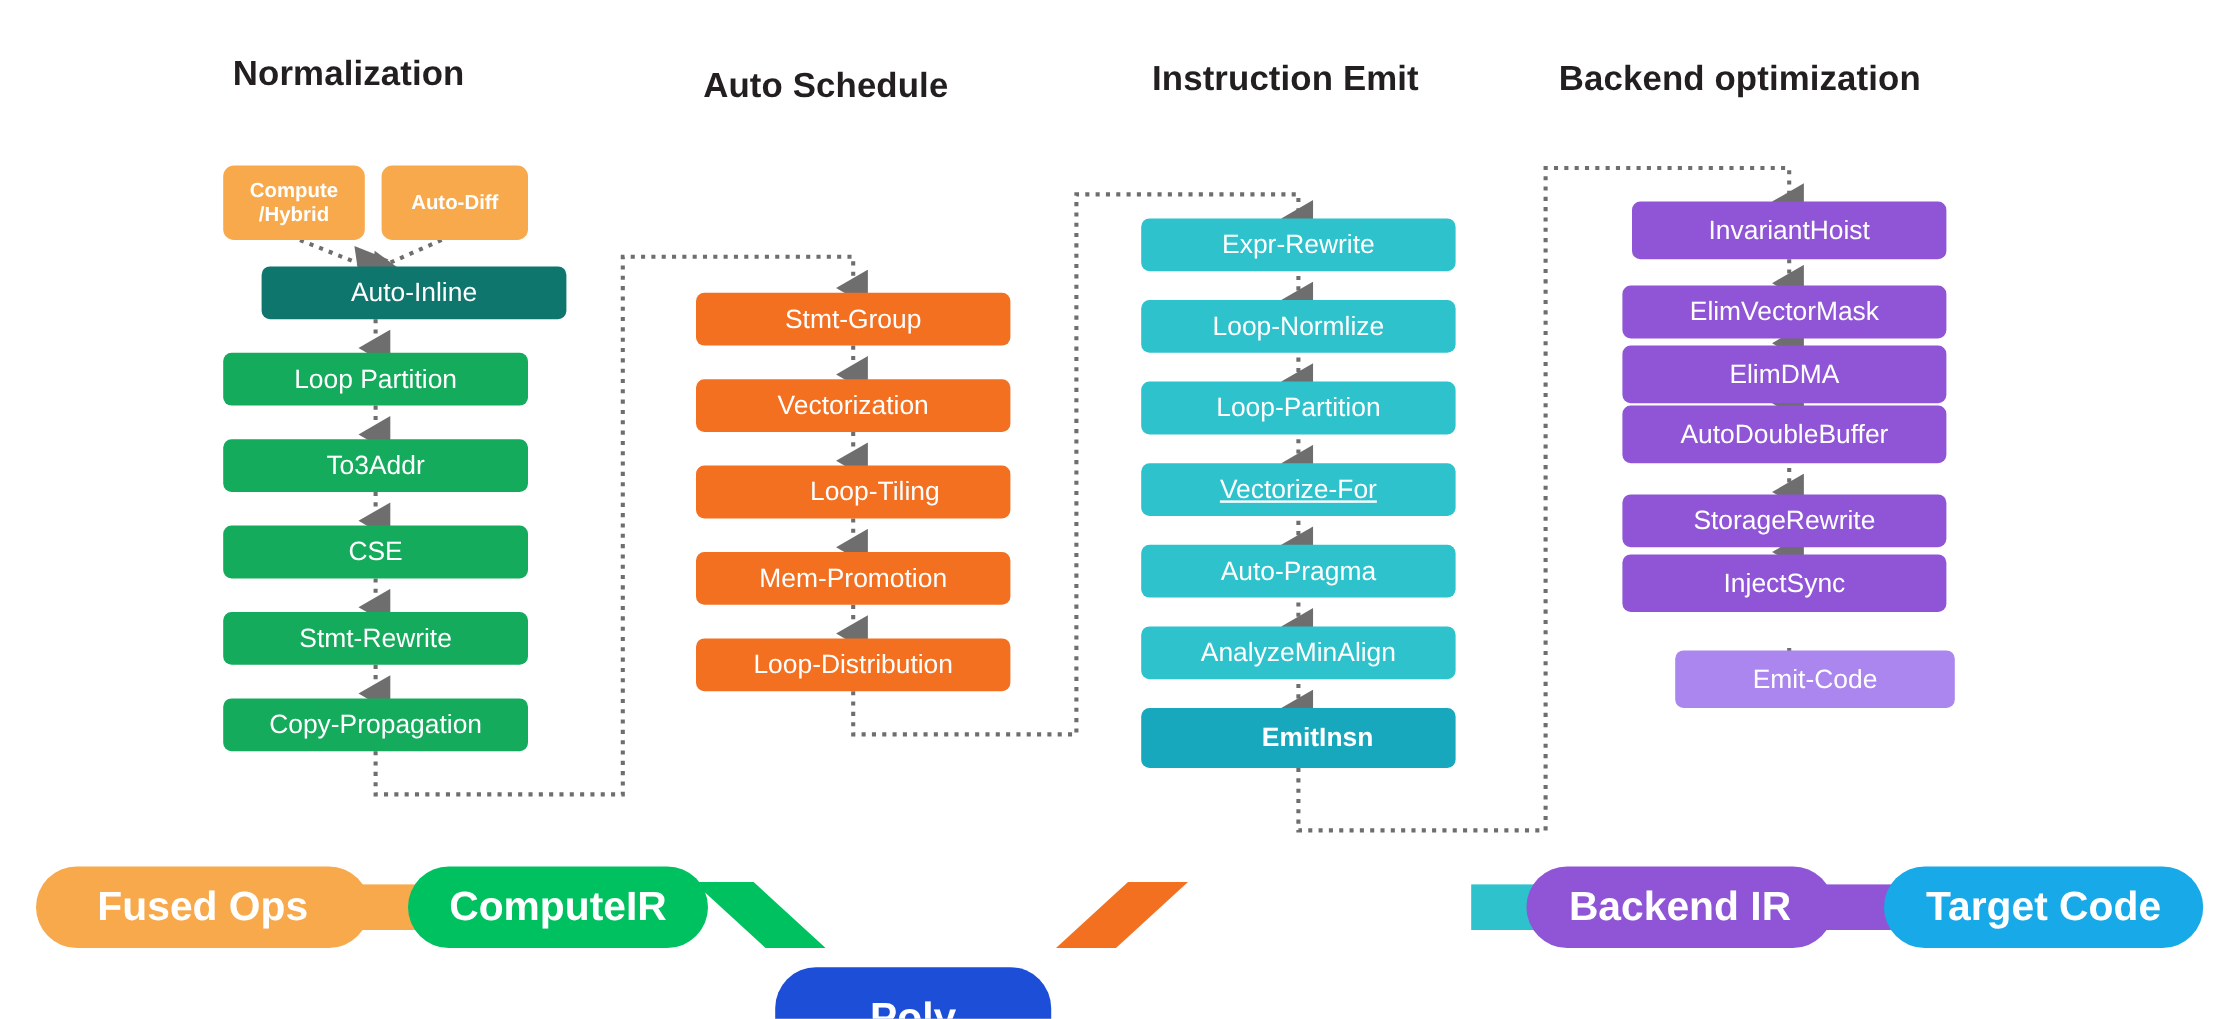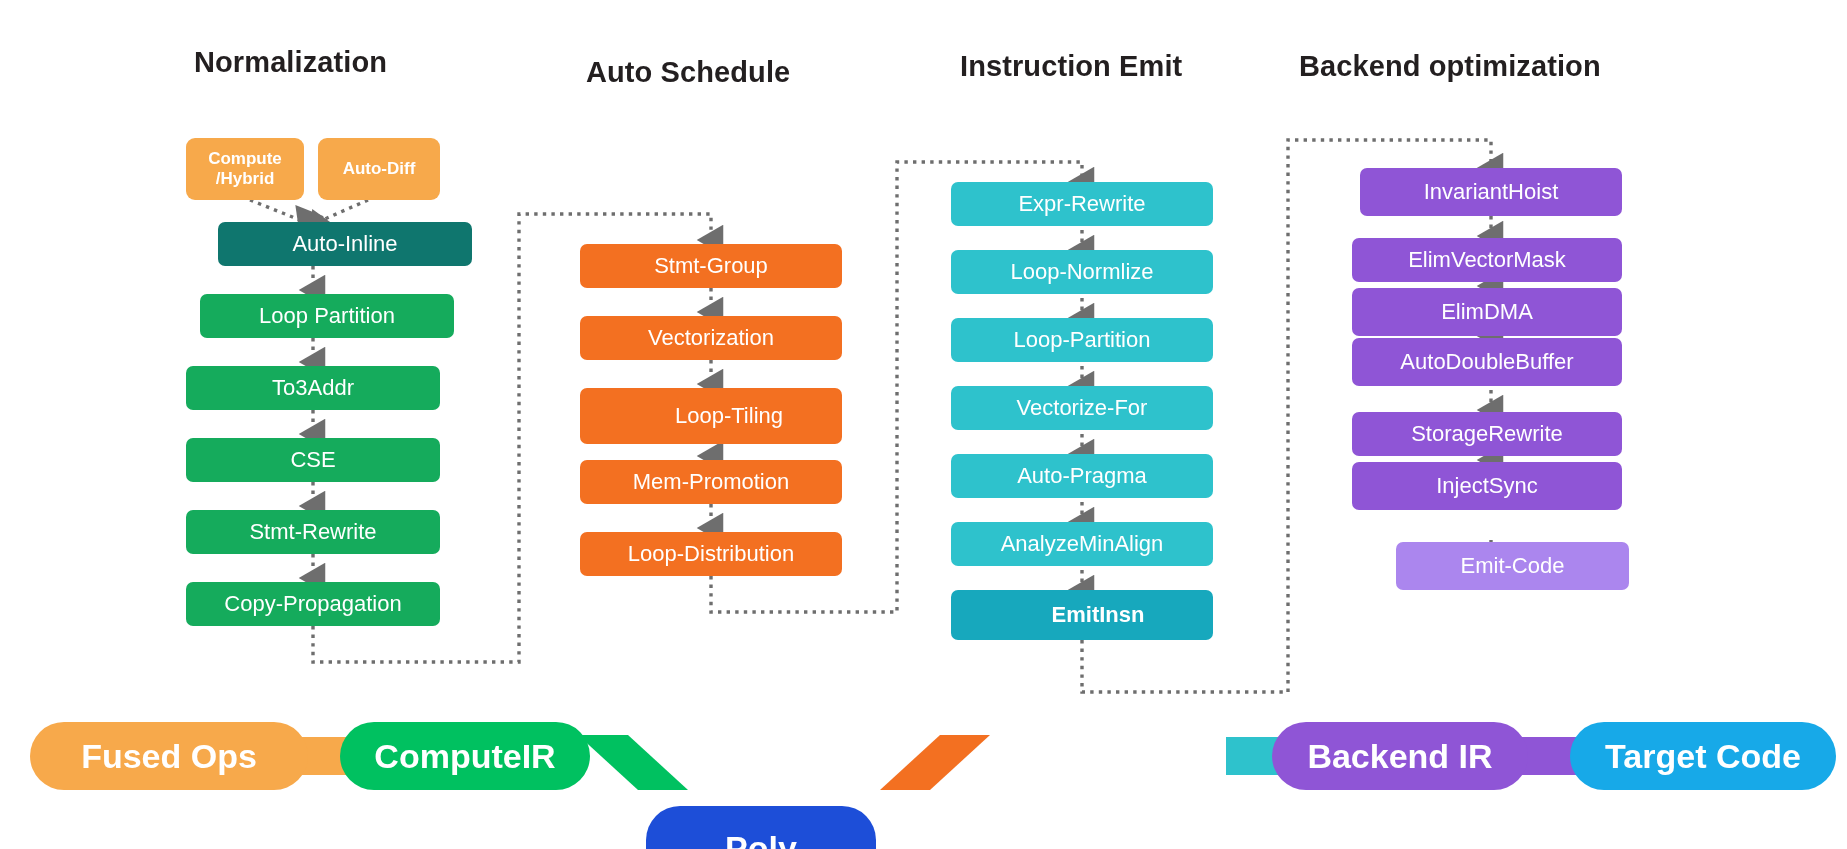--- a/index.html
+++ b/index.html
@@ -127,36 +127,36 @@
     <span>
       <span>Compute</span><br>
       <span>/Hybrid</span>
     </span>
   </div>
   <div class="src" style="left:318px;top:138px;width:122px;height:62px;">
     <span>Auto-Diff</span>
   </div>
 
   <div class="stage" style="left:186px;top:222px;width:254px;height:44px;background:#0f766e;margin-left:32px;">Auto-Inline</div>
-  <div class="stage" style="left:200px;top:294px;width:254px;height:44px;background:#15ab5c;">Loop Partition</div>
+  <div class="stage" style="left:186px;top:294px;width:254px;height:44px;background:#15ab5c;">Loop Partition</div>
   <div class="stage" style="left:186px;top:366px;width:254px;height:44px;background:#15ab5c;">To3Addr</div>
   <div class="stage" style="left:186px;top:438px;width:254px;height:44px;background:#15ab5c;">CSE</div>
   <div class="stage" style="left:186px;top:510px;width:254px;height:44px;background:#15ab5c;">Stmt-Rewrite</div>
   <div class="stage" style="left:186px;top:582px;width:254px;height:44px;background:#15ab5c;">Copy-Propagation</div>
 
   <div class="stage" style="left:580px;top:244px;width:262px;height:44px;background:#f37021;">Stmt-Group</div>
   <div class="stage" style="left:580px;top:316px;width:262px;height:44px;background:#f37021;">Vectorization</div>
-  <div class="stage" style="left:580px;top:388px;width:262px;height:56px;background:#f37021;padding-left:36px;">Loop-Tiling</div>
+  <div class="stage" style="left:580px;top:388px;width:262px;height:44px;background:#f37021;padding-left:36px;">Loop-Tiling</div>
   <div class="stage" style="left:580px;top:460px;width:262px;height:44px;background:#f37021;">Mem-Promotion</div>
   <div class="stage" style="left:580px;top:532px;width:262px;height:44px;background:#f37021;">Loop-Distribution</div>
 
   <div class="stage" style="left:951px;top:182px;width:262px;height:44px;background:#2ec2cc;">Expr-Rewrite</div>
   <div class="stage" style="left:951px;top:250px;width:262px;height:44px;background:#2ec2cc;">Loop-Normlize</div>
   <div class="stage" style="left:951px;top:318px;width:262px;height:44px;background:#2ec2cc;">Loop-Partition</div>
-  <div class="stage" style="left:951px;top:386px;width:262px;height:44px;background:#2ec2cc;">Vectorize-For</div>
+  <div class="stage" style="left:951px;top:386px;width:262px;height:44px;background:#2ec2cc;text-decoration:underline;">Vectorize-For</div>
   <div class="stage" style="left:951px;top:454px;width:262px;height:44px;background:#2ec2cc;">Auto-Pragma</div>
   <div class="stage" style="left:951px;top:522px;width:262px;height:44px;background:#2ec2cc;">AnalyzeMinAlign</div>
   <div class="stage bold" style="left:951px;top:590px;width:262px;height:50px;background:#17a8bd;">EmitInsn</div>
 
   <div class="stage" style="left:1360px;top:168px;width:262px;height:48px;background:#8f55d6;">InvariantHoist</div>
   <div class="stage" style="left:1352px;top:238px;width:270px;height:44px;background:#8f55d6;">ElimVectorMask</div>
   <div class="stage" style="left:1352px;top:288px;width:270px;height:48px;background:#8f55d6;">ElimDMA</div>
   <div class="stage" style="left:1352px;top:338px;width:270px;height:48px;background:#8f55d6;">AutoDoubleBuffer</div>
   <div class="stage" style="left:1352px;top:412px;width:270px;height:44px;background:#8f55d6;">StorageRewrite</div>
   <div class="stage" style="left:1352px;top:462px;width:270px;height:48px;background:#8f55d6;">InjectSync</div>

